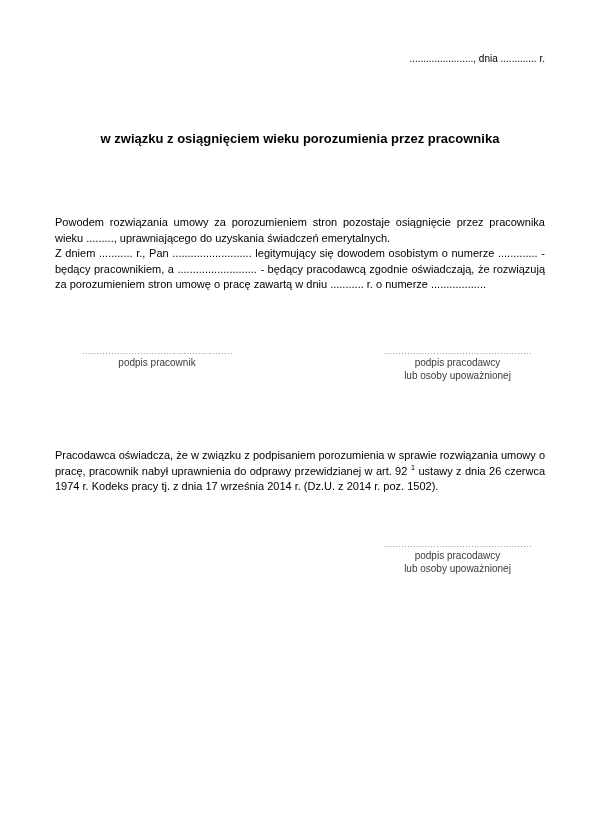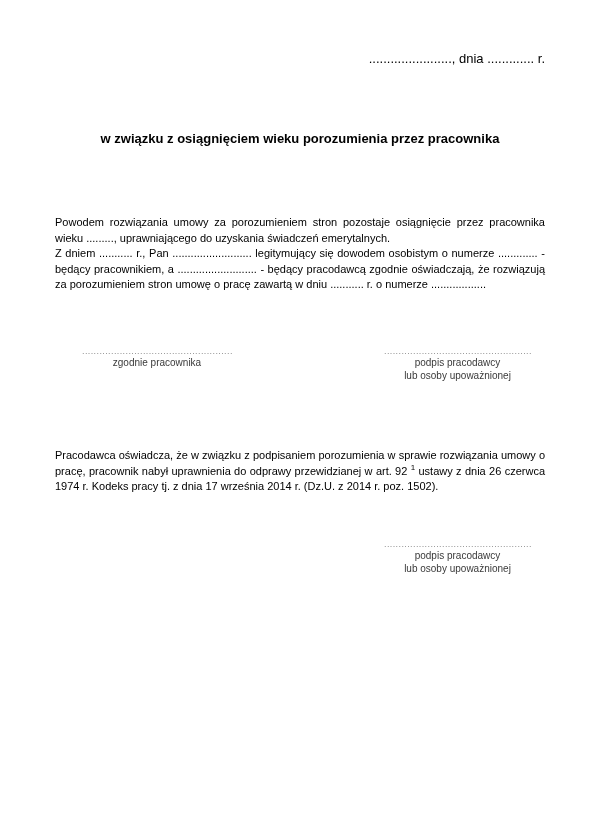--- a/index.html
+++ b/index.html
@@ -9,21 +9,21 @@
     height: 825px;
     background: #ffffff;
     font-family: "Liberation Sans", sans-serif;
     color: #000000;
     overflow: hidden;
   }
   .date-line {
     position: absolute;
     top: 52px;
     right: 55px;
-    font-size: 13px;
+    font-size: 10px;
     line-height: 14px;
     text-align: right;
     white-space: nowrap;
     margin-left: 27px;
   }
   .doc-title {
     position: absolute;
     top: 128px;
     left: 55px;
     width: 490px;
@@ -85,21 +85,21 @@
     <div>w związku z osiągnięciem wieku porozumienia przez pracownika</div>
   </div>
 
   <div class="body-text">
     <p>Powodem rozwiązania umowy za porozumieniem stron pozostaje osiągnięcie przez pracownika wieku ........., uprawniającego do uzyskania świadczeń emerytalnych.</p>
     <p>Z dniem ........... r., Pan .......................... legitymujący się dowodem osobistym o numerze ............. - będący pracownikiem, a .......................... - będący pracodawcą zgodnie oświadczają, że rozwiązują za porozumieniem stron umowę o pracę zawartą w dniu ........... r. o numerze ..................</p>
   </div>
 
   <div class="sig-block sig-employee">
     <div class="sig-line">................................................................................</div>
-    <div class="sig-label">zgodnie pracownika</div>
+    <div class="sig-label">podpis pracownik</div>
   </div>
 
   <div class="sig-block sig-employer1">
     <div class="sig-line">................................................................................</div>
     <div class="sig-label">podpis pracodawcy</div>
     <div class="sig-label">lub osoby upoważnionej</div>
   </div>
 
   <div class="statement-text">
     <span>Pracodawca oświadcza, że w związku z podpisaniem porozumienia w sprawie rozwiązania umowy o pracę, pracownik nabył uprawnienia do odprawy przewidzianej w art. 92 </span><sup>1</sup><span> ustawy z dnia 26 czerwca 1974 r. Kodeks pracy tj. z dnia 17 września 2014 r. (Dz.U. z 2014 r. poz. 1502).</span>

